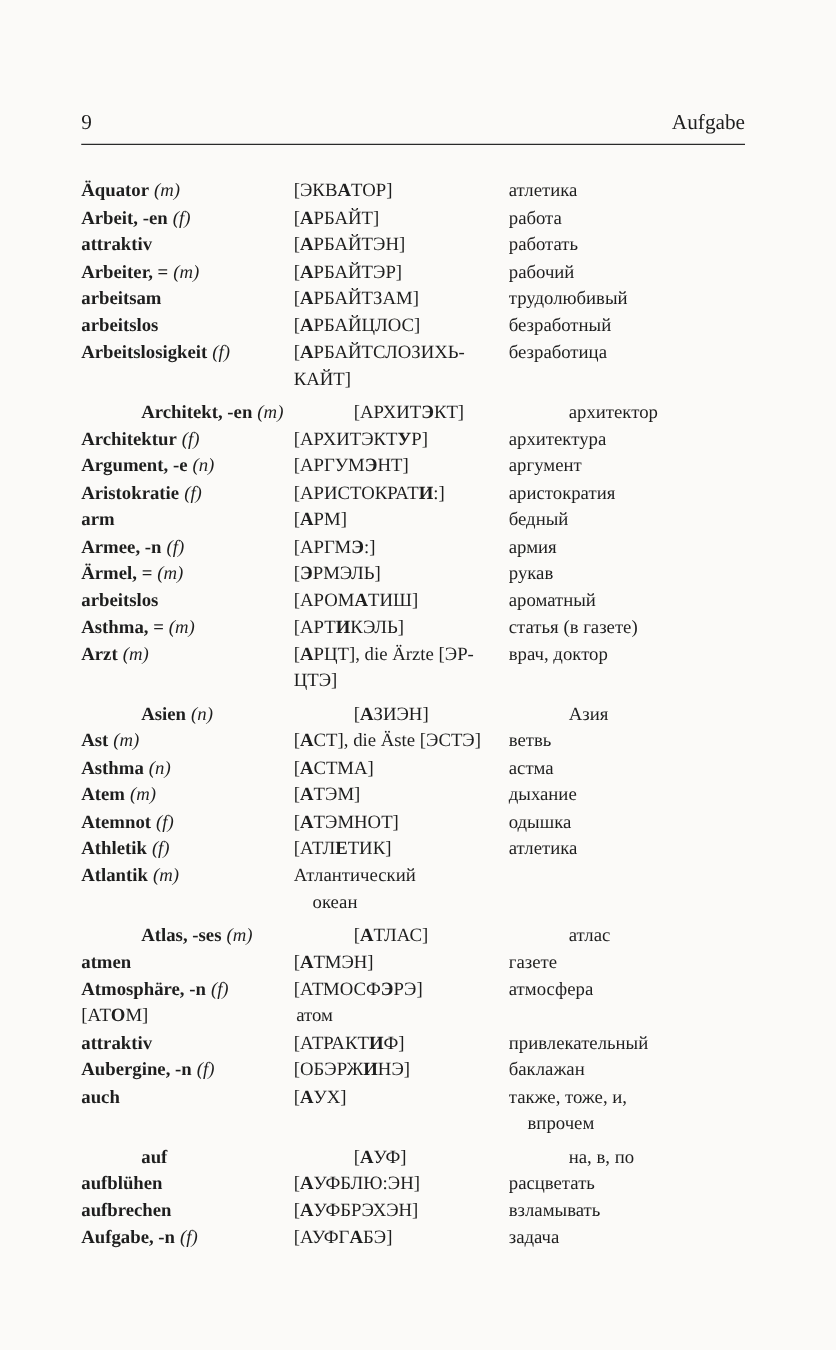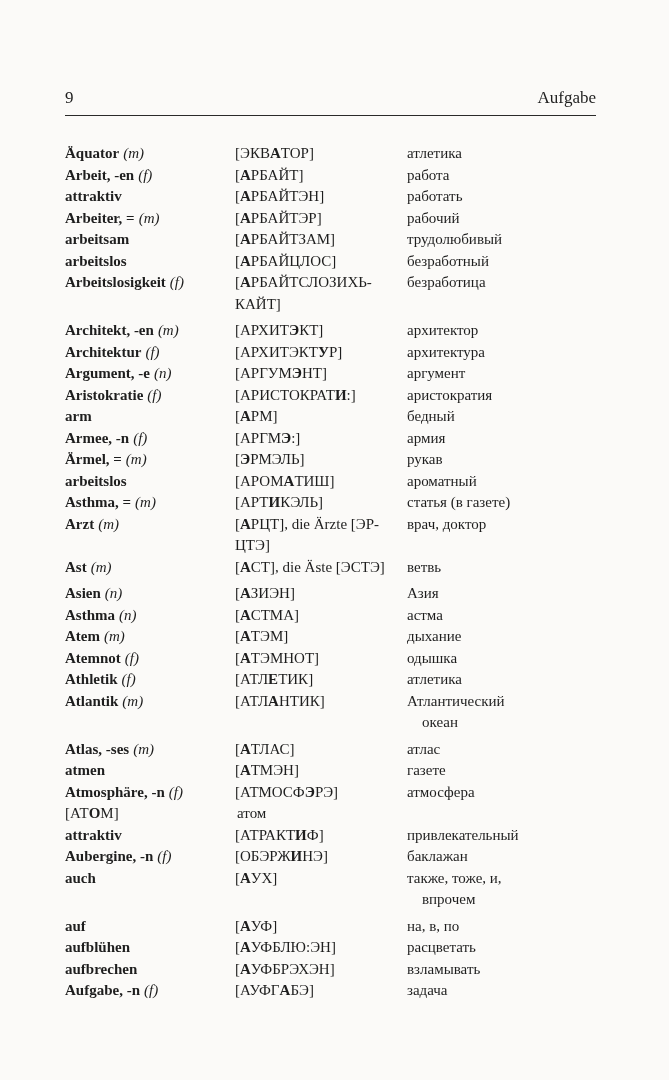--- a/index.html
+++ b/index.html
@@ -22,21 +22,21 @@
   .rule {
     border-bottom: 1.5px solid #2a2a2a;
     margin-top: 7px;
   }
   .entries {
     margin-top: 27px;
     font-size: 15px;
     line-height: 21.5px;
   }
   .entry { display: flex; align-items: flex-start; }
-  .entry.gap { margin-top: 5px; }
+  .entry.gap { margin-top: 5px; margin-left: 48px; }
   .de {
     flex: none; width: 170px;
     white-space: pre;
     font-weight: bold;
   }
   .de i.g { font-weight: normal; font-style: italic; margin-left: 4px; }
   .tr { flex: none; width: 172px; white-space: pre; }
   .tr b { font-weight: bold; }
   .ru { flex: 1; white-space: pre; }
 </style>
@@ -130,30 +130,30 @@
     <span class="de"><b>Asthma, =</b><i class="g">(m)</i></span>
     <span class="tr">[АРТ<b>И</b>КЭЛЬ]</span>
     <span class="ru">статья (в газете)</span>
   </div>
       <div class="entry">
     <span class="de"><b>Arzt</b><i class="g">(m)</i></span>
     <span class="tr">[<b>А</b>РЦТ], die Ärzte [ЭР-
 ЦТЭ]</span>
     <span class="ru">врач, доктор</span>
   </div>
+      <div class="entry gap">
+    <span class="de"><b>Asien</b><i class="g">(n)</i></span>
+    <span class="tr">[<b>А</b>ЗИЭН]</span>
+    <span class="ru">Азия</span>
+  </div>
       <div class="entry">
     <span class="de"><b>Ast</b><i class="g">(m)</i></span>
     <span class="tr">[<b>А</b>СТ], die Äste [ЭСТЭ]</span>
     <span class="ru">ветвь</span>
   </div>
-      <div class="entry gap">
-    <span class="de"><b>Asien</b><i class="g">(n)</i></span>
-    <span class="tr">[<b>А</b>ЗИЭН]</span>
-    <span class="ru">Азия</span>
-  </div>
       <div class="entry">
     <span class="de"><b>Asthma</b><i class="g">(n)</i></span>
     <span class="tr">[<b>А</b>СТМА]</span>
     <span class="ru">астма</span>
   </div>
       <div class="entry">
     <span class="de"><b>Atem</b><i class="g">(m)</i></span>
     <span class="tr">[<b>А</b>ТЭМ]</span>
     <span class="ru">дыхание</span>
   </div>
@@ -162,21 +162,20 @@
     <span class="tr">[<b>А</b>ТЭМНОТ]</span>
     <span class="ru">одышка</span>
   </div>
       <div class="entry">
     <span class="de"><b>Athletik</b><i class="g">(f)</i></span>
     <span class="tr">[АТЛ<b>Е</b>ТИК]</span>
     <span class="ru">атлетика</span>
   </div>
       <div class="entry">
     <span class="de"><b>Atlantik</b><i class="g">(m)</i></span>
-    <span class="tr">[АТЛ<b>А</b>НТИК]</span>
     <span class="ru">Атлантический
     океан</span>
   </div>
       <div class="entry gap">
     <span class="de"><b>Atlas, -ses</b><i class="g">(m)</i></span>
     <span class="tr">[<b>А</b>ТЛАС]</span>
     <span class="ru">атлас</span>
   </div>
       <div class="entry">
     <span class="de"><b>atmen</b><i class="g"></i></span>

